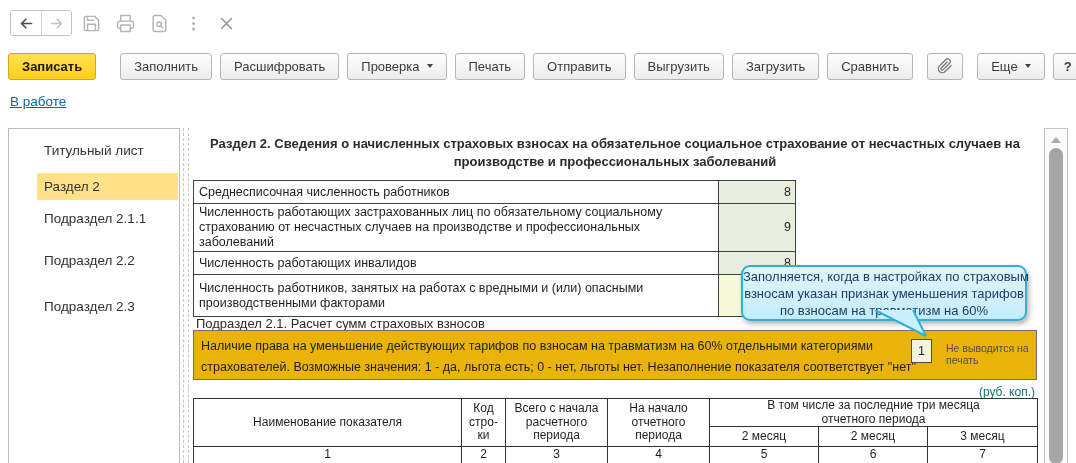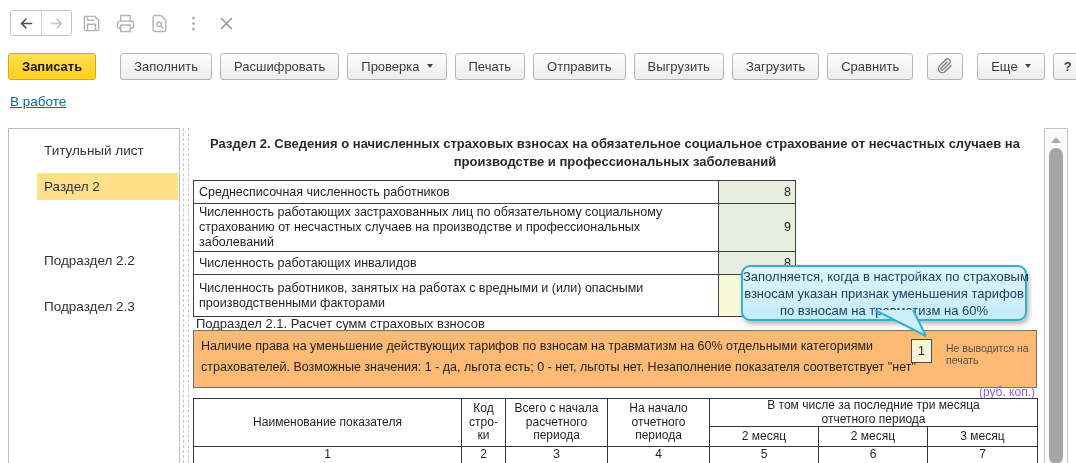--- a/index.html
+++ b/index.html
@@ -62,32 +62,32 @@
   table { border-collapse:collapse; table-layout:fixed; }
   .t1 { position:absolute; top:52px; left:0; width:602px; }
   .t1 td { border:1px solid #3f3f3f; font-size:12.5px; color:#1f1f1f;
            padding:1px 5px; line-height:15px; vertical-align:middle; }
   .t1 tr.r-sm { height:23px; } .t1 tr.r-lg { height:42px; }
   .t1 td.val { background:#e9efde; text-align:right; padding-right:4px; }
   .t1 td.val.pending { background:#f8f9d6; }
 
   .sub-title { position:absolute; top:188px; left:3px; font-weight:normal; font-size:13px; color:#2b2b2b; }
 
-  .benefit { position:absolute; top:202px; left:0; width:844px; height:58px;
-             background:#fdba74; border:1px solid #6f6f6f; }
+  .benefit { position:absolute; top:202px; left:0; width:844px; height:50px;
+             background:#eab308; border:1px solid #6f6f6f; }
   .benefit-text { position:absolute; left:7px; top:5px; width:740px; font-size:12.5px;
                   line-height:21px; color:#1f1f1f; }
   .benefit-text span { display:block; white-space:nowrap; }
   .benefit-value { position:absolute; left:717px; top:8px; width:21px; height:24px;
                    background:#f3f5dc; border:1px solid #4a4a4a; text-align:center;
                    line-height:22px; font-size:12.5px; color:#1f1f1f; cursor:text; }
   .benefit-note { position:absolute; left:752px; top:11px; width:92px; font-size:10.5px;
                   line-height:12px; color:#4f4f4f; }
 
-  .units { position:absolute; top:257px; right:2px; font-size:12px; color:#8b5cf6; }
+  .units { position:absolute; top:257px; right:2px; font-size:12px; color:#0f766e; }
 
   .t2 { position:absolute; top:270px; left:0; width:844px; }
   .t2 td { border:1px solid #333; font-size:12px; color:#1f1f1f; text-align:center;
            vertical-align:middle; padding:0 2px; line-height:13.5px; }
   .t2 tr.hdr1 { height:24px; } .t2 tr.hdr2 { height:20px; } .t2 tr.nums { height:17px; }
   .t2 .grp span { display:inline-block; max-width:235px; }
 
   
   .tooltip { position:absolute; left:548px; top:129px; width:286px; height:56px;
              background:linear-gradient(#e0f6fd,#c3ecfa); border:2px solid #2fafda;
@@ -188,20 +188,21 @@
     <button class="btn help">?</button>
   </div>
 
   <div class="statusrow">
     <a class="status-link">В работе</a>
   </div>
 
   <div class="sidebar">
     <div class="side-item" style="top:8px">Титульный лист</div>
     <div class="side-item selected" style="top:44px">Раздел 2</div>
+    <div class="side-item" style="top:76px">Подраздел 2.1.1</div>
     <div class="side-item" style="top:118px">Подраздел 2.2</div>
     <div class="side-item" style="top:164px">Подраздел 2.3</div>
   </div>
   <div class="splitter"></div>
 
   <div class="main">
 
     <div class="sec-title">
       <span>Раздел 2. Сведения о начисленных страховых взносах на обязательное социальное страхование от несчастных случаев на</span>
       <span>производстве и профессиональных заболеваний</span>

